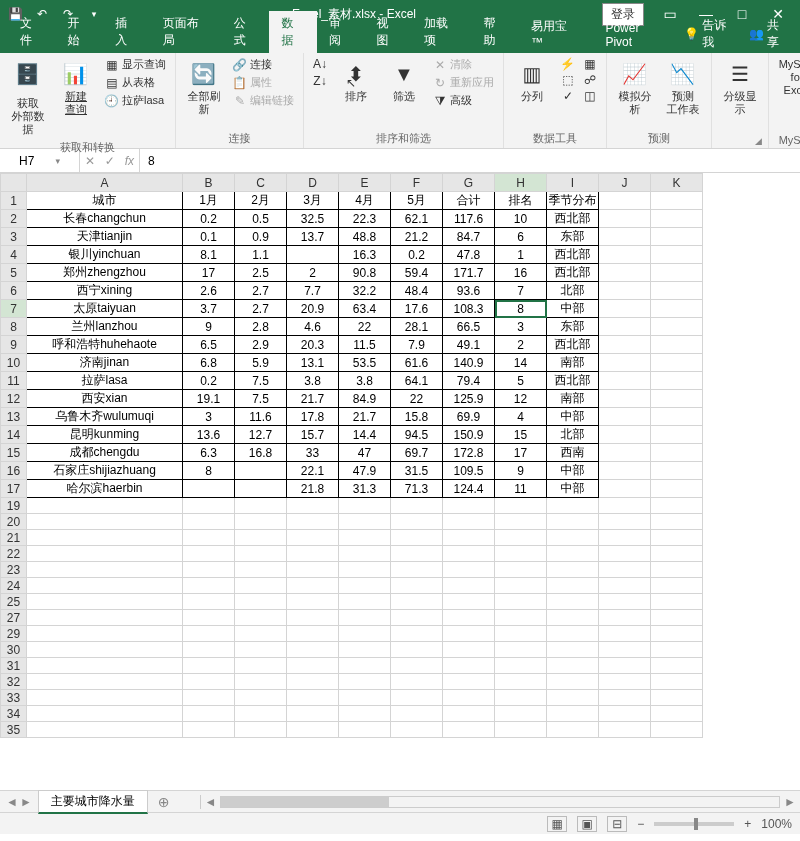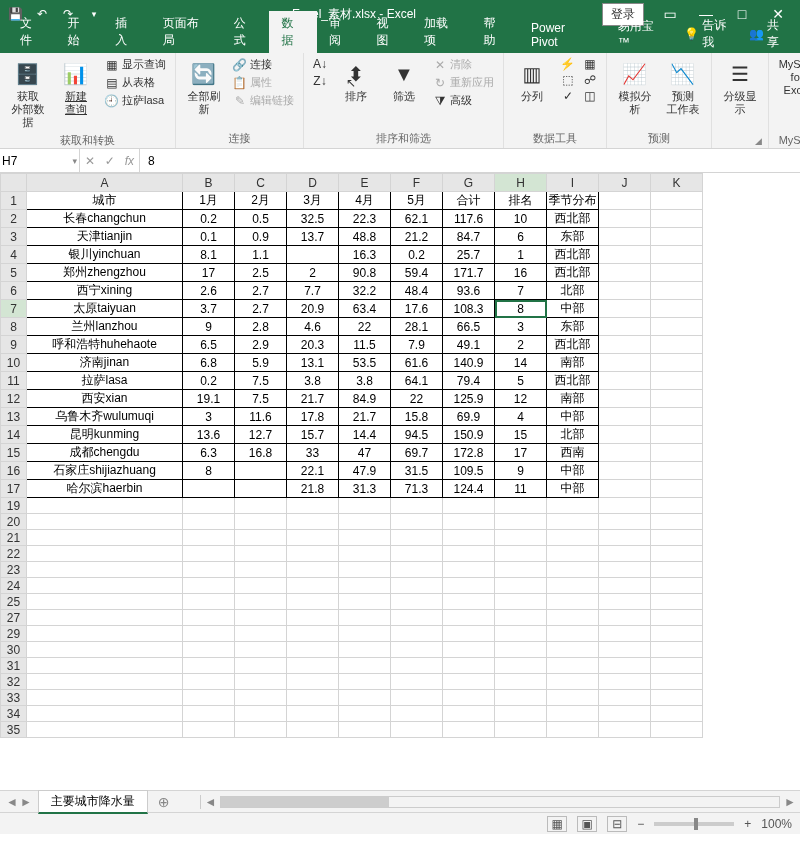--- a/index.html
+++ b/index.html
@@ -30,21 +30,21 @@
   .group .glabel .launcher{position:absolute; right:0; bottom:1px; font-size:9px; color:#888;}
   .bigbtn { display:flex; flex-direction:column; align-items:center; width:44px; padding:2px; font-size:11px; color:#333; text-align:center; line-height:1.2;}
   .bigbtn .ic { width:32px; height:32px; display:flex; align-items:center; justify-content:center; font-size:20px;}
   .smallstack { display:flex; flex-direction:column; gap:1px; }
   .smallbtn { display:flex; align-items:center; gap:3px; font-size:11px; color:#333; padding:1px 3px; white-space:nowrap;}
   .smallbtn.disabled { color:#aaa;}
   .smallbtn .sic{width:14px; height:14px; display:inline-flex; align-items:center; justify-content:center; font-size:12px;}
   
   
   .fbar { height: 24px; border-bottom:1px solid #d4d4d4; display:flex; align-items:center; background:#fff; }
-  .fbar .namebox{ width:80px; border-right:1px solid #d4d4d4; padding:0 2px; font-size:12px; display:flex; align-items:center; justify-content:space-between; height:100%;}
+  .fbar .namebox{ width:80px; border-right:1px solid #d4d4d4; padding:0 19px; font-size:12px; display:flex; align-items:center; justify-content:space-between; height:100%;}
   .fbar .fx { width:60px; display:flex; align-items:center; justify-content:space-around; color:#999; border-right:1px solid #d4d4d4; height:100%;}
   .fbar .fval { flex:1; padding:0 8px; font-size:12px;}
   
   
   .gridwrap { position:relative; }
   .grid { border-collapse:collapse; table-layout:fixed; }
   .grid th, .grid td { border:1px solid #d4d4d4; font-size:12px; height:16px; text-align:center; background:#fff; }
   .grid thead th { background:#e6e6e6; color:#333; font-weight:normal; height:18px; }
   .grid .rowh { background:#e6e6e6; color:#333; width:26px; font-weight:normal;}
   .grid thead th.selcol { background:#d3e5d3; }
@@ -92,41 +92,41 @@
   <div class="tab">文件</div>
   <div class="tab">开始</div>
   <div class="tab">插入</div>
   <div class="tab">页面布局</div>
   <div class="tab">公式</div>
   <div class="tab active">数据</div>
   <div class="tab">审阅</div>
   <div class="tab">视图</div>
   <div class="tab">加载项</div>
   <div class="tab">帮助</div>
+  <div class="tab">易用宝 ™</div>
   <div class="tab">Power Pivot</div>
-  <div class="tab">易用宝 ™</div>
   <div class="spacer"></div>
   <div class="right">
     <div class="rt">
         <span>💡</span>
         <span>告诉我</span>
       </div>
     <div class="rt">
         <span>👥</span>
         <span>共享</span>
       </div>
   </div>
 </div>
 
 <div class="ribbon">
   <div class="group">
     <div class="gcontent">
       <div class="bigbtn">
           <div class="ic">🗄️</div>
-          <span style="white-space:pre-line;">获取
+          <span style="white-space:pre-line;margin-top:7px;">获取
 外部数据</span>
         </div>
       <div class="bigbtn">
           <div class="ic">📊</div>
           <span style="white-space:pre-line;text-decoration:underline;">新建
 查询</span>
         </div>
       <div class="smallstack">
         <div class="smallbtn">
             <span class="sic">▦</span>
@@ -362,21 +362,21 @@
           <td class=""></td>
         </tr>
         <tr>
           <th class="rowh">4</th>
           <td class=" databorder">银川yinchuan</td>
           <td class=" databorder">8.1</td>
           <td class=" databorder">1.1</td>
           <td class=" databorder"></td>
           <td class=" databorder">16.3</td>
           <td class=" databorder">0.2</td>
-          <td class=" databorder">25.7</td>
+          <td class=" databorder">47.8</td>
           <td class=" databorder">1</td>
           <td class=" databorder">西北部</td>
           <td class=""></td>
           <td class=""></td>
         </tr>
         <tr>
           <th class="rowh">5</th>
           <td class=" databorder">郑州zhengzhou</td>
           <td class=" databorder">17</td>
           <td class=" databorder">2.5</td>

